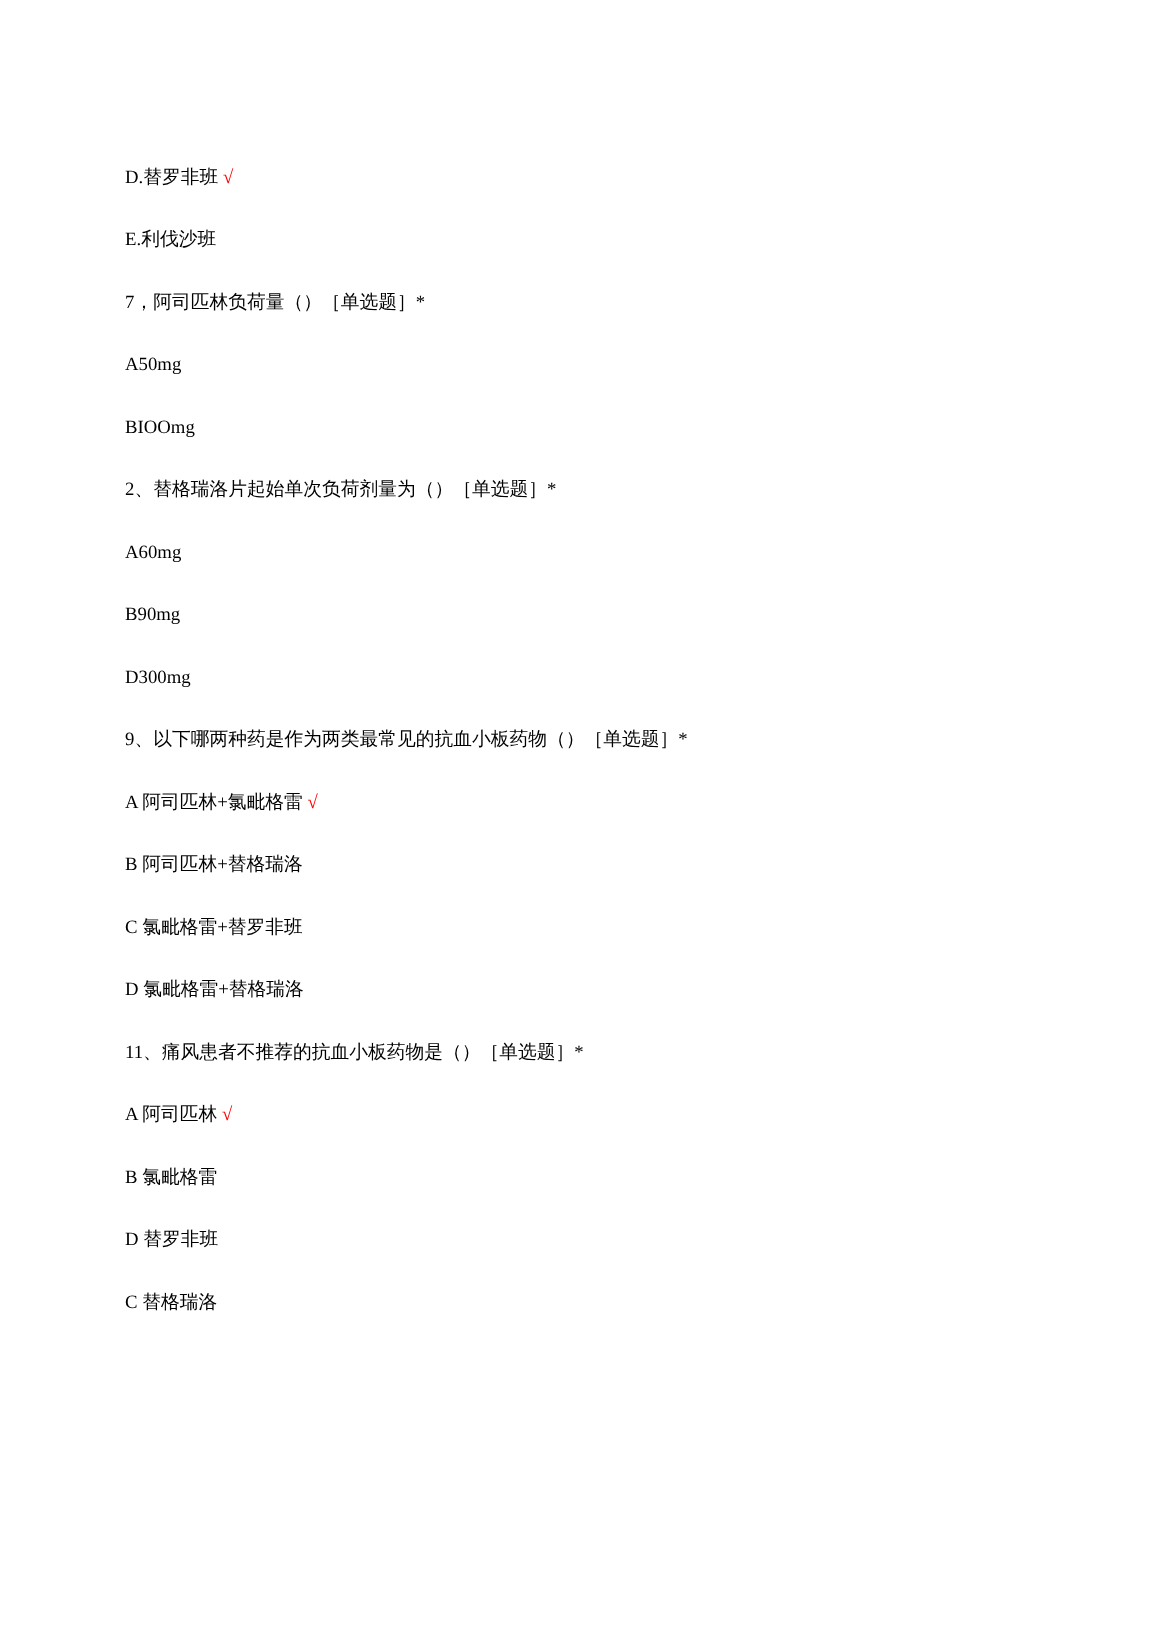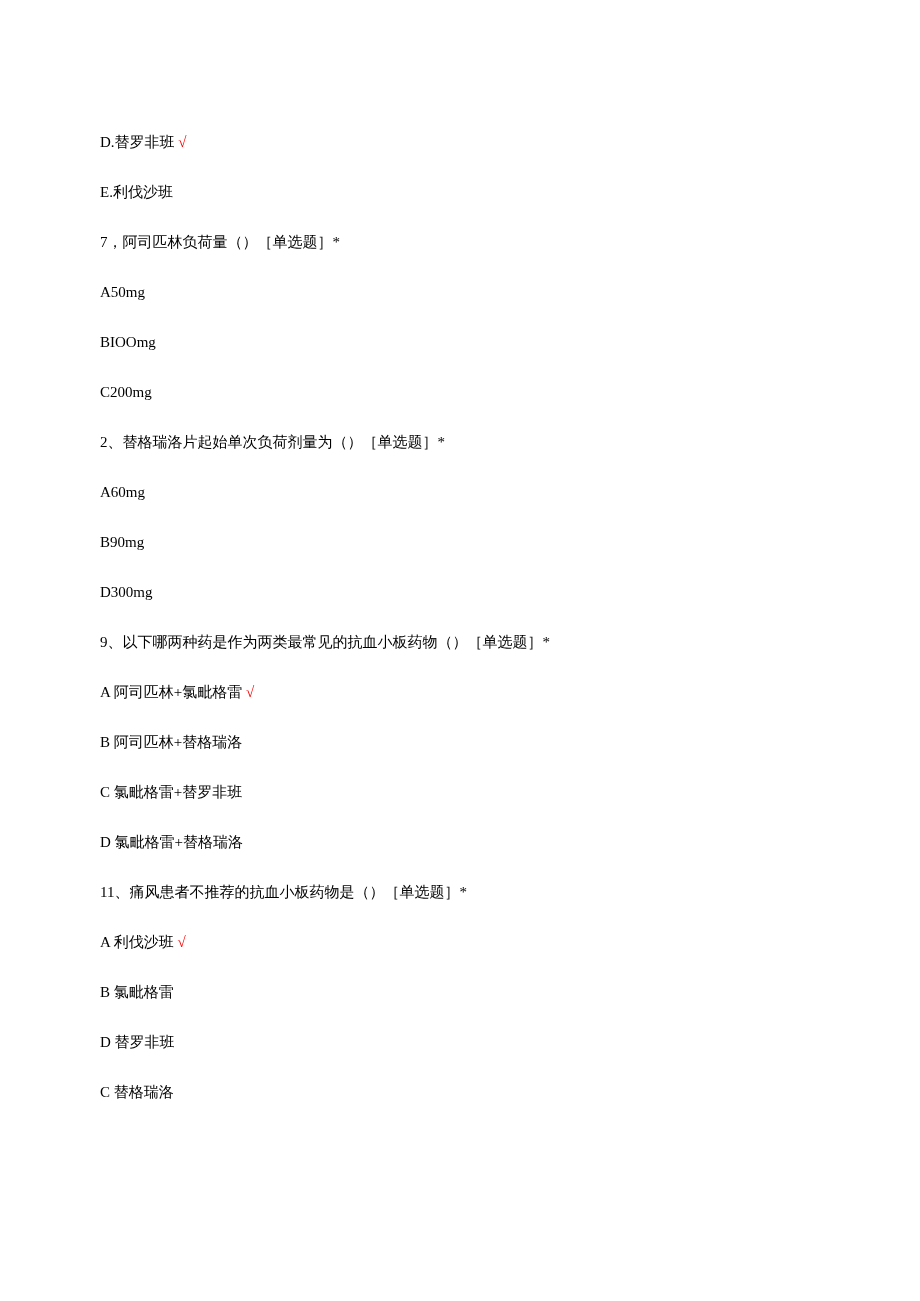--- a/index.html
+++ b/index.html
@@ -29,28 +29,27 @@
   </style>
 </head>
 <body>
 
 <div id="content">
     <div class="line"><span>D.替罗非班 </span><span class="correct">√</span></div>
     <div class="line line-tight"><span>E.利伐沙班</span></div>
     <div class="line">7，阿司匹林负荷量（）［单选题］*</div>
     <div class="line"><span>A50mg</span></div>
     <div class="line"><span>BIOOmg</span></div>
-    <div class="line"><span>C200mg</span></div>
     <div class="line">2、替格瑞洛片起始单次负荷剂量为（）［单选题］*</div>
     <div class="line"><span>A60mg</span></div>
     <div class="line"><span>B90mg</span></div>
     <div class="line"><span>D300mg</span></div>
     <div class="line">9、以下哪两种药是作为两类最常见的抗血小板药物（）［单选题］*</div>
     <div class="line"><span>A 阿司匹林+氯毗格雷 </span><span class="correct">√</span></div>
     <div class="line"><span>B 阿司匹林+替格瑞洛</span></div>
     <div class="line"><span>C 氯毗格雷+替罗非班</span></div>
     <div class="line"><span>D 氯毗格雷+替格瑞洛</span></div>
     <div class="line">11、痛风患者不推荐的抗血小板药物是（）［单选题］*</div>
-    <div class="line"><span>A 利伐沙班 </span><span class="correct">√</span></div>
+    <div class="line"><span>A 阿司匹林 </span><span class="correct">√</span></div>
     <div class="line"><span>B 氯毗格雷</span></div>
     <div class="line"><span>D 替罗非班</span></div>
     <div class="line"><span>C 替格瑞洛</span></div>
   </div>
 
 </body></html>

